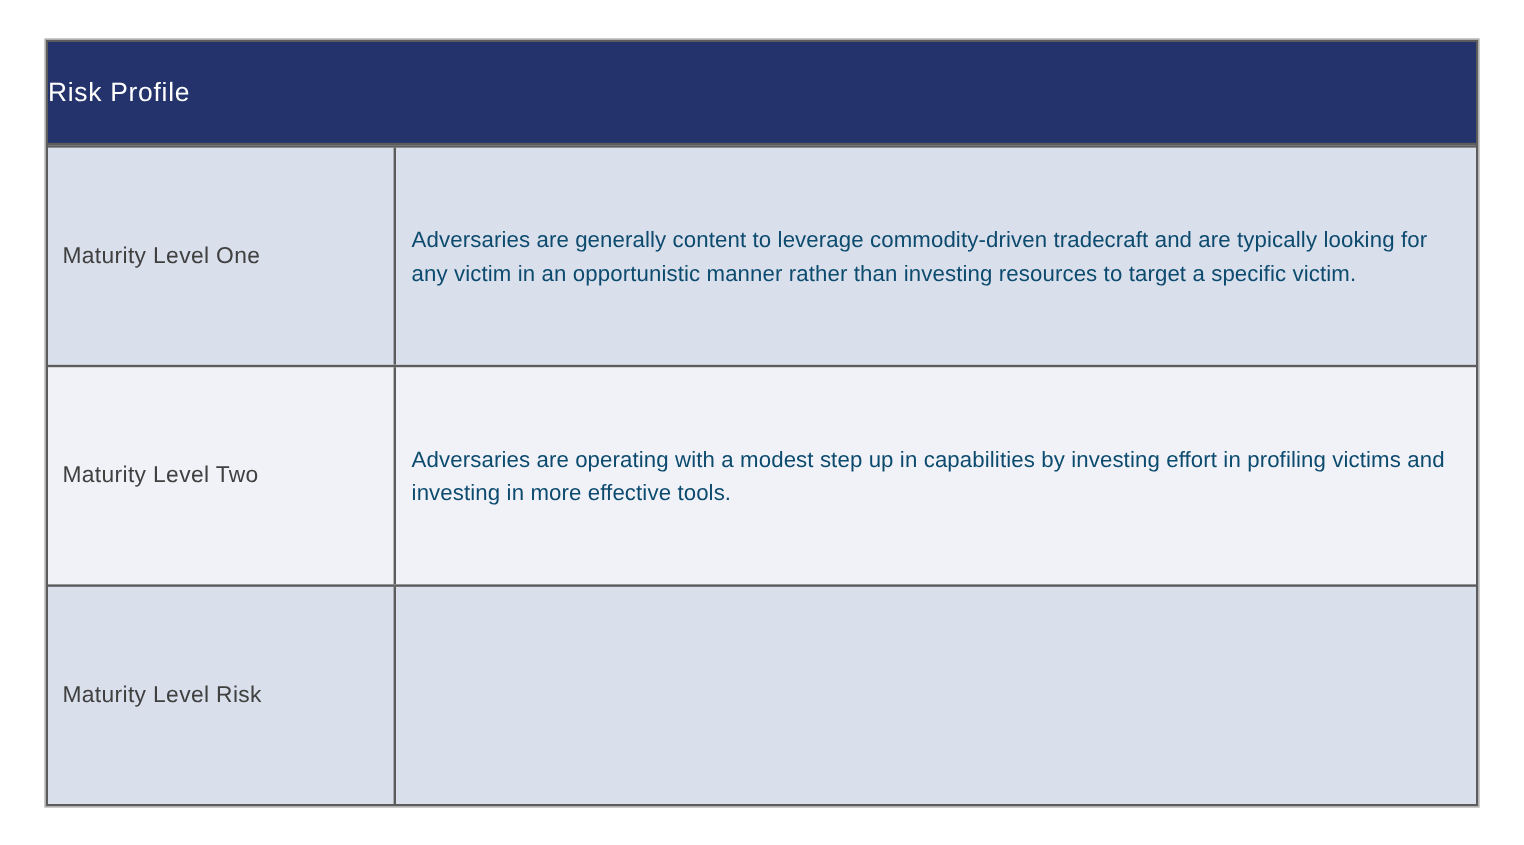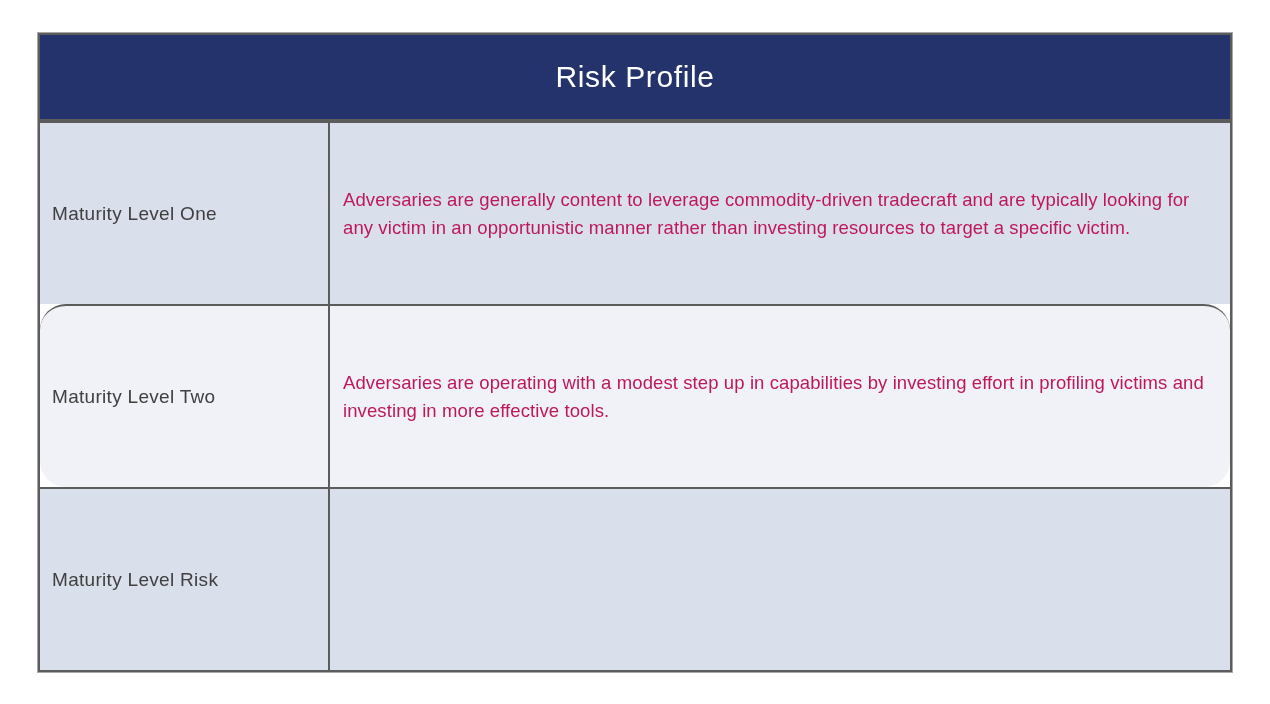--- a/index.html
+++ b/index.html
@@ -30,53 +30,52 @@
     display: flex;
     flex-direction: column;
     background: #ffffff;
   }
   .table-header {
     flex: 0 0 84px;
     background: #24336b;
     color: #ffffff;
     display: flex;
     align-items: center;
-    justify-content: center;
-    font-size: 30px;
+    font-size: 22px;
     letter-spacing: 0.6px;
     border-bottom: 2px solid #5c5c5c;
   }
   .table-row {
     flex: 1 1 0;
     display: flex;
     border-top: 2px solid #5c5c5c;
   }
   .table-row:first-of-type {
     border-top: none;
   }
   .row-odd  { background: #d9dfeb; }
-  .row-even { background: #f0f2f8; border-radius: 26px; }
+  .row-even { background: #f0f2f8; }
   .level-cell {
     flex: 0 0 290px;
     box-sizing: border-box;
     border-right: 2px solid #5c5c5c;
     display: flex;
     align-items: center;
     padding: 0 0 0 12px;
     color: #404040;
     font-size: 19px;
     letter-spacing: 0.3px;
   }
   .desc-cell {
     flex: 1 1 auto;
     display: flex;
     align-items: center;
     box-sizing: border-box;
     padding: 0 24px 0 13px;
-    color: #be185d;
+    color: #0c4a6e;
     font-size: 18.5px;
     line-height: 27.5px;
     letter-spacing: 0.1px;
   }
 </style>
 </head>
 <body>
 
 <div class="page">
   <div class="risk-table">

